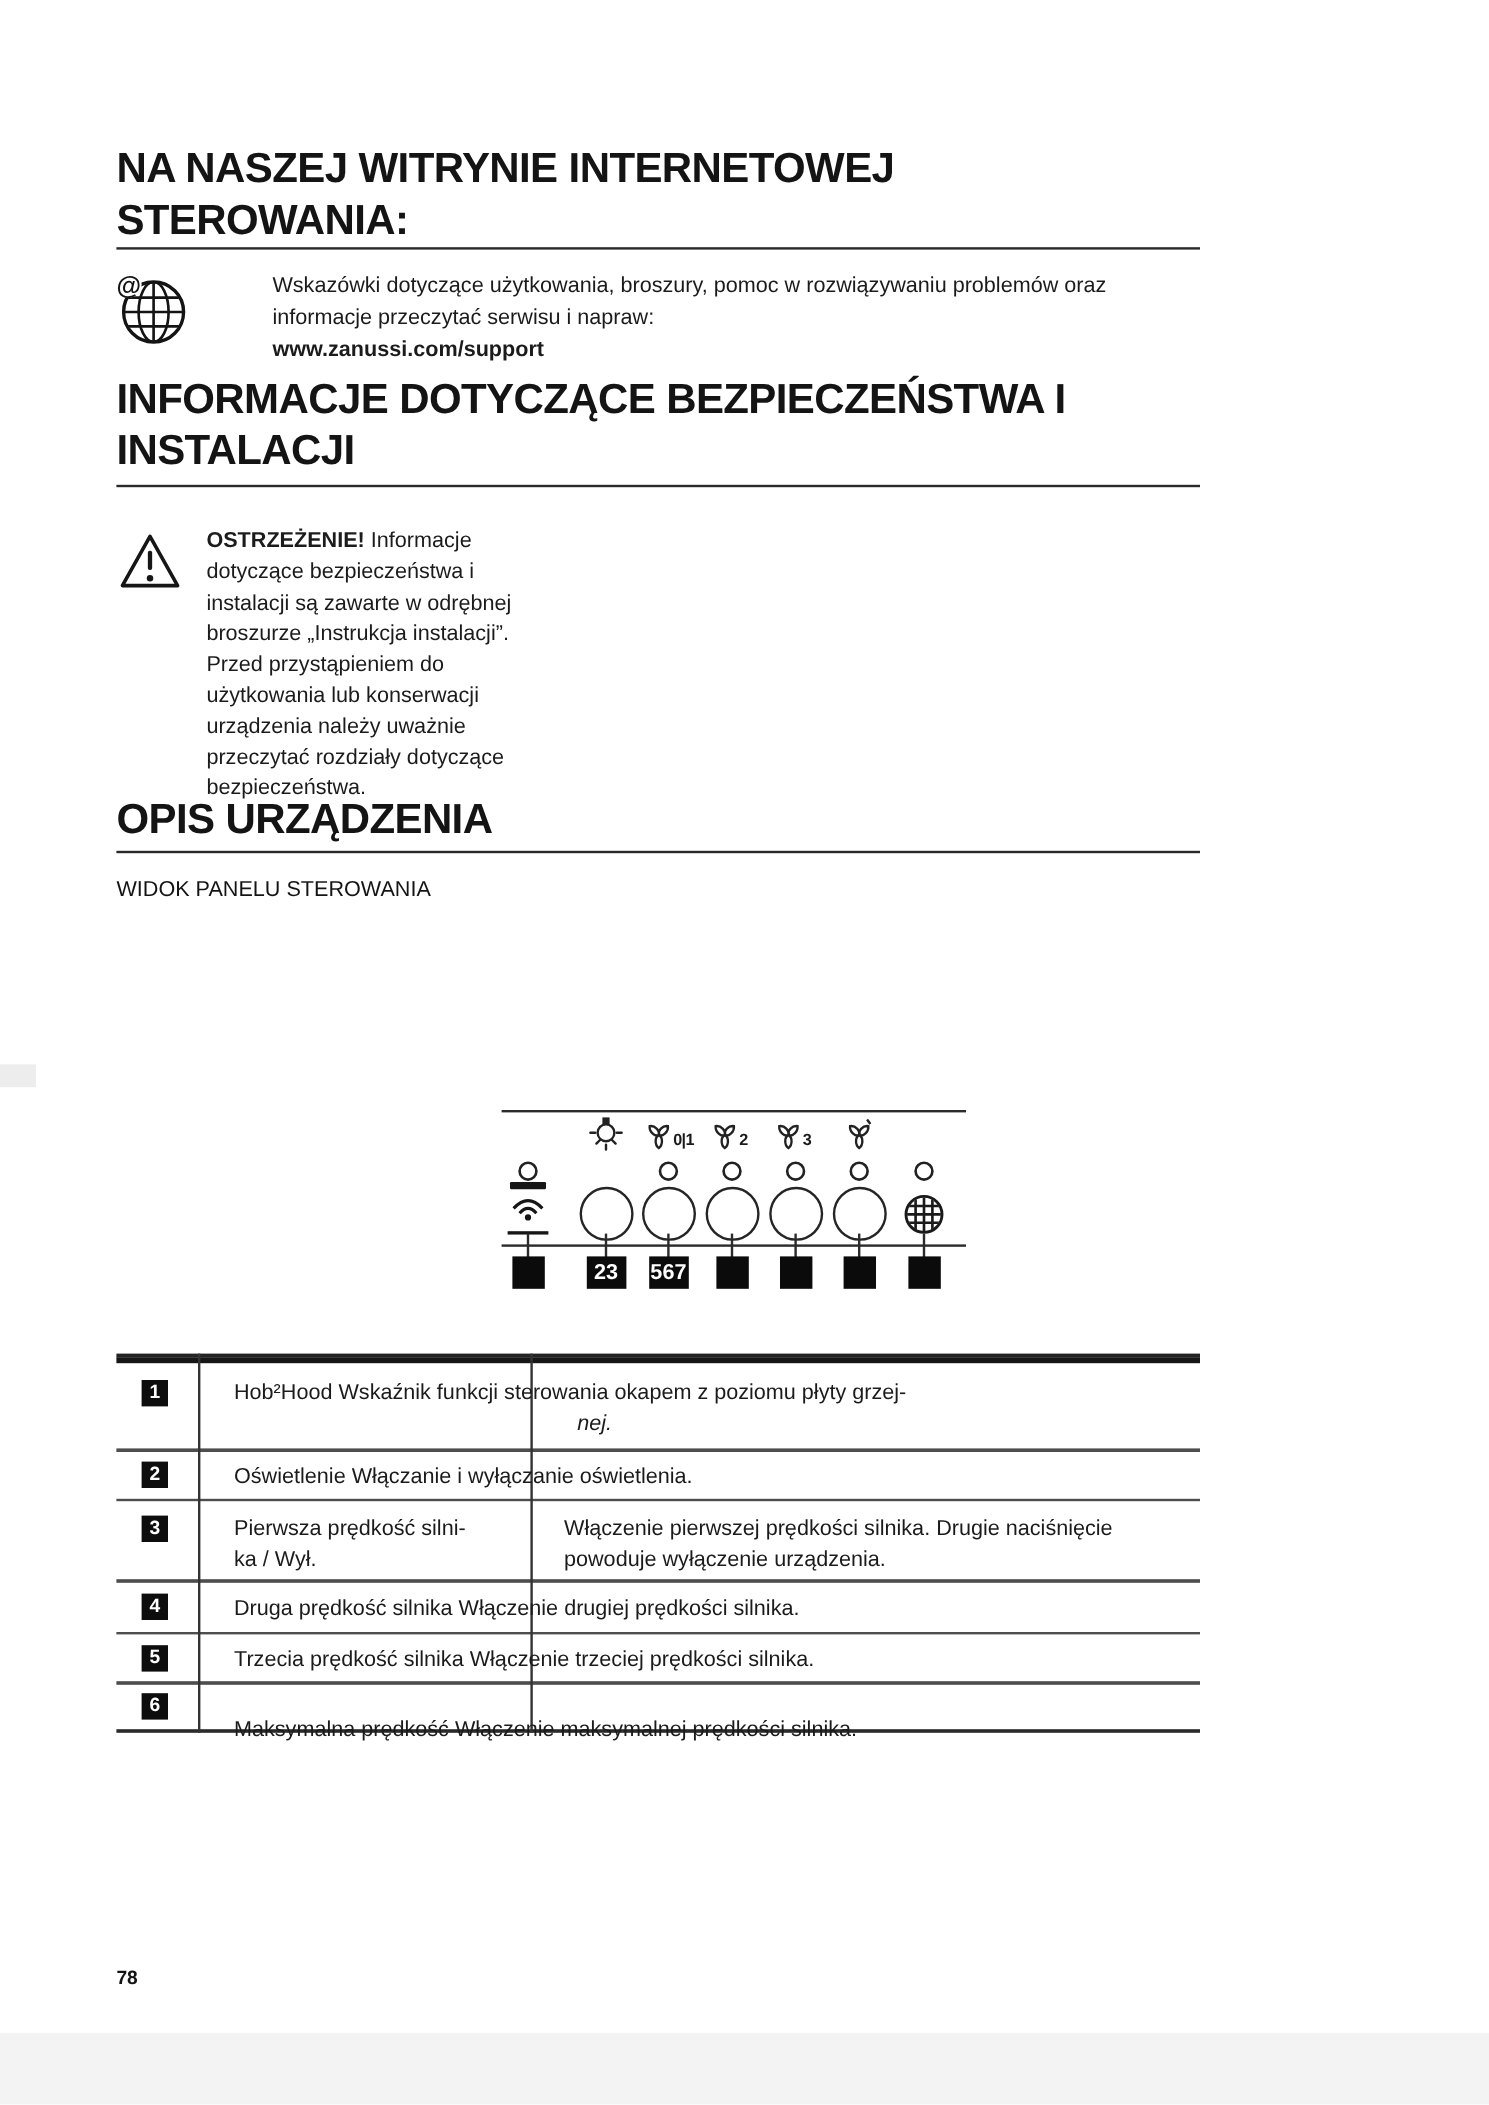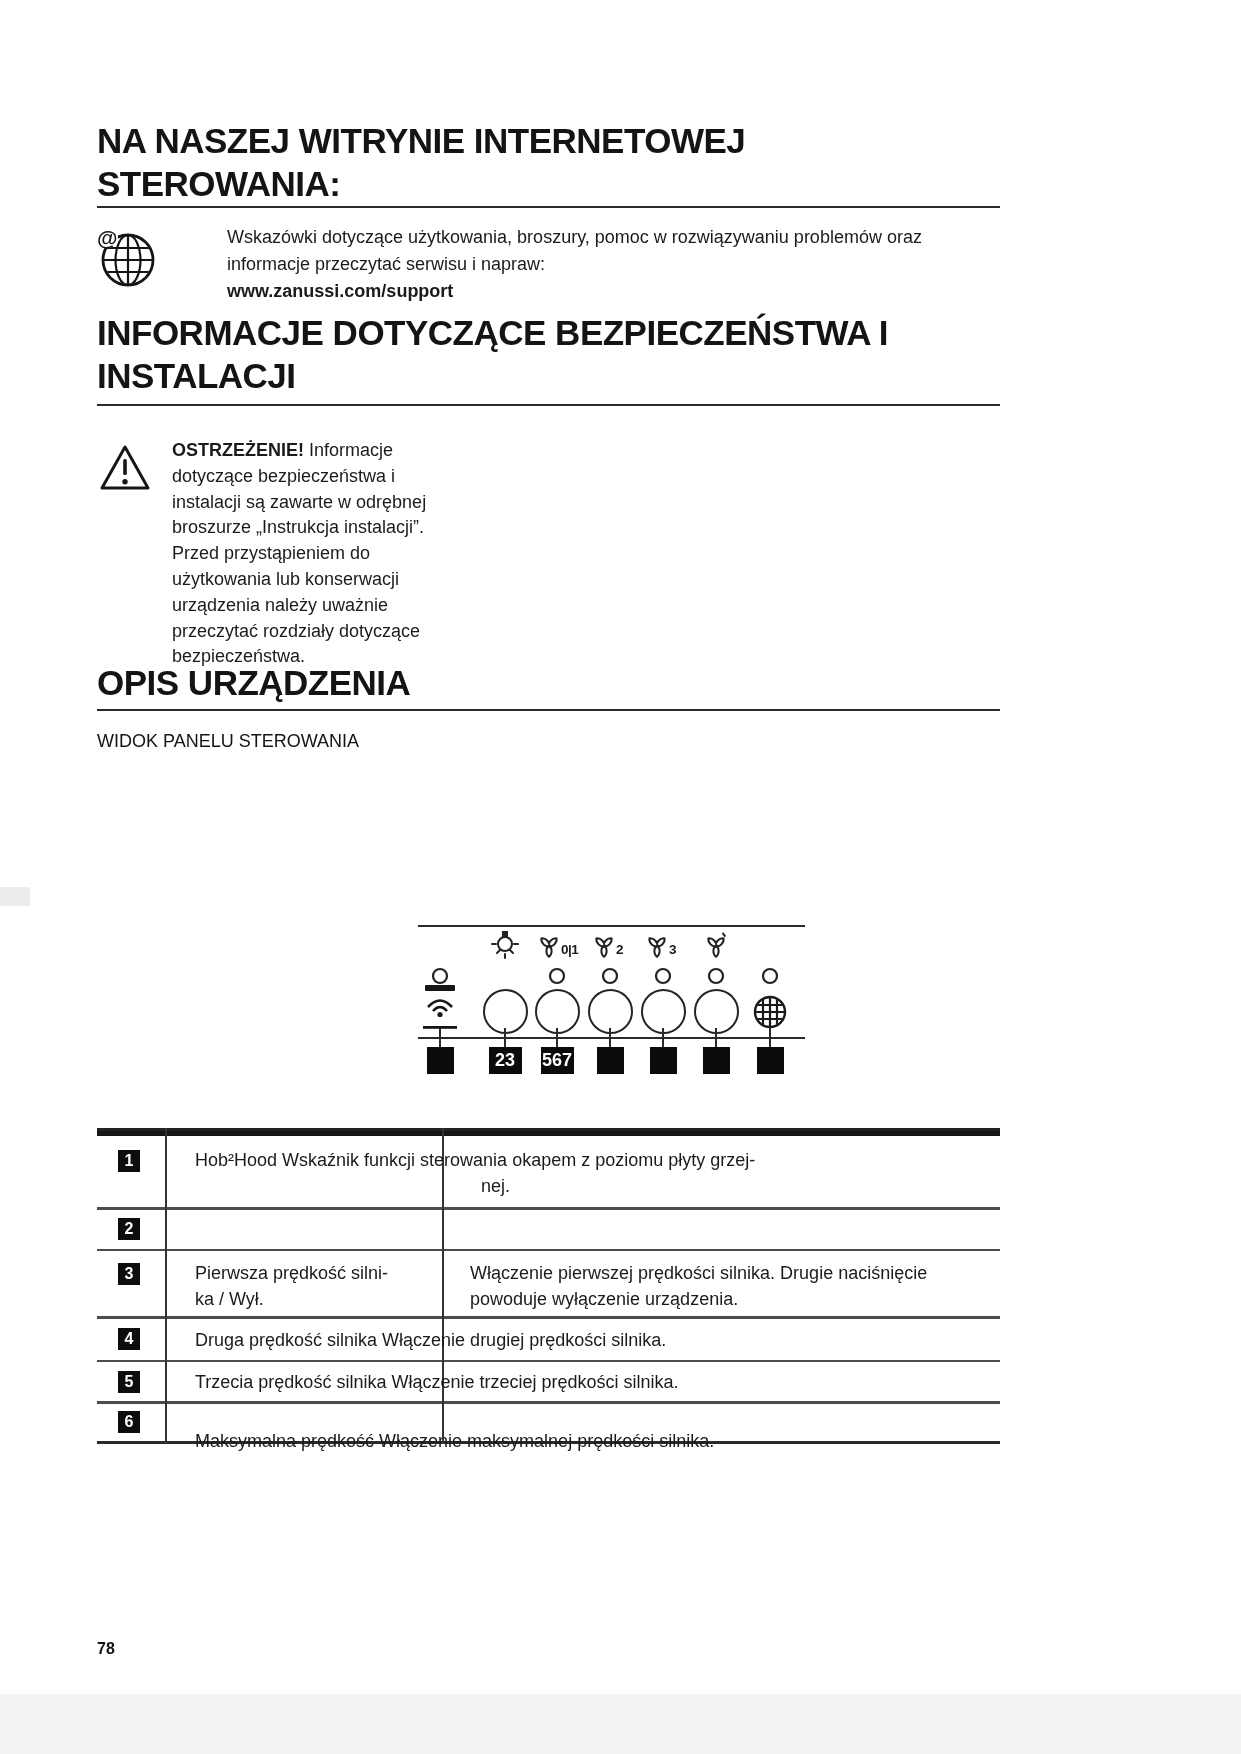--- a/index.html
+++ b/index.html
@@ -258,27 +258,28 @@
   </div>
 
   <div class="ftable">
     <div class="t-topline"></div>
     <div class="t-thick"></div>
 
     <div class="t-row" style="height:71px;">
       <div class="badge" style="top:14px;">1</div>
       <div class="rowtext" style="top:11px;">
         <div>Hob²Hood Wskaźnik funkcji sterowania okapem z poziomu płyty grzej-</div>
-        <div style="margin-left:286px;">nej.</div>
+        <div style="margin-left:286px;font-style:italic;">nej.</div>
       </div>
     </div>
     <div class="t-sep"></div>
 
     <div class="t-row" style="height:39px;">
       <div class="badge mid">2</div>
+      <div class="rowtext" style="top:7px;">Oświetlenie Włączanie i wyłączanie oświetlenia.</div>
     </div>
     <div class="t-sep"></div>
 
     <div class="t-row" style="height:65px;">
       <div class="badge" style="top:12px;">3</div>
       <div class="rowtext" style="top:9px;left:373px;">
         <div>Włączenie pierwszej prędkości silnika. Drugie naciśnięcie</div>
         <div>powoduje wyłączenie urządzenia.</div>
       </div>
       <div class="rowtext" style="top:9px;right:auto;width:260px;">

